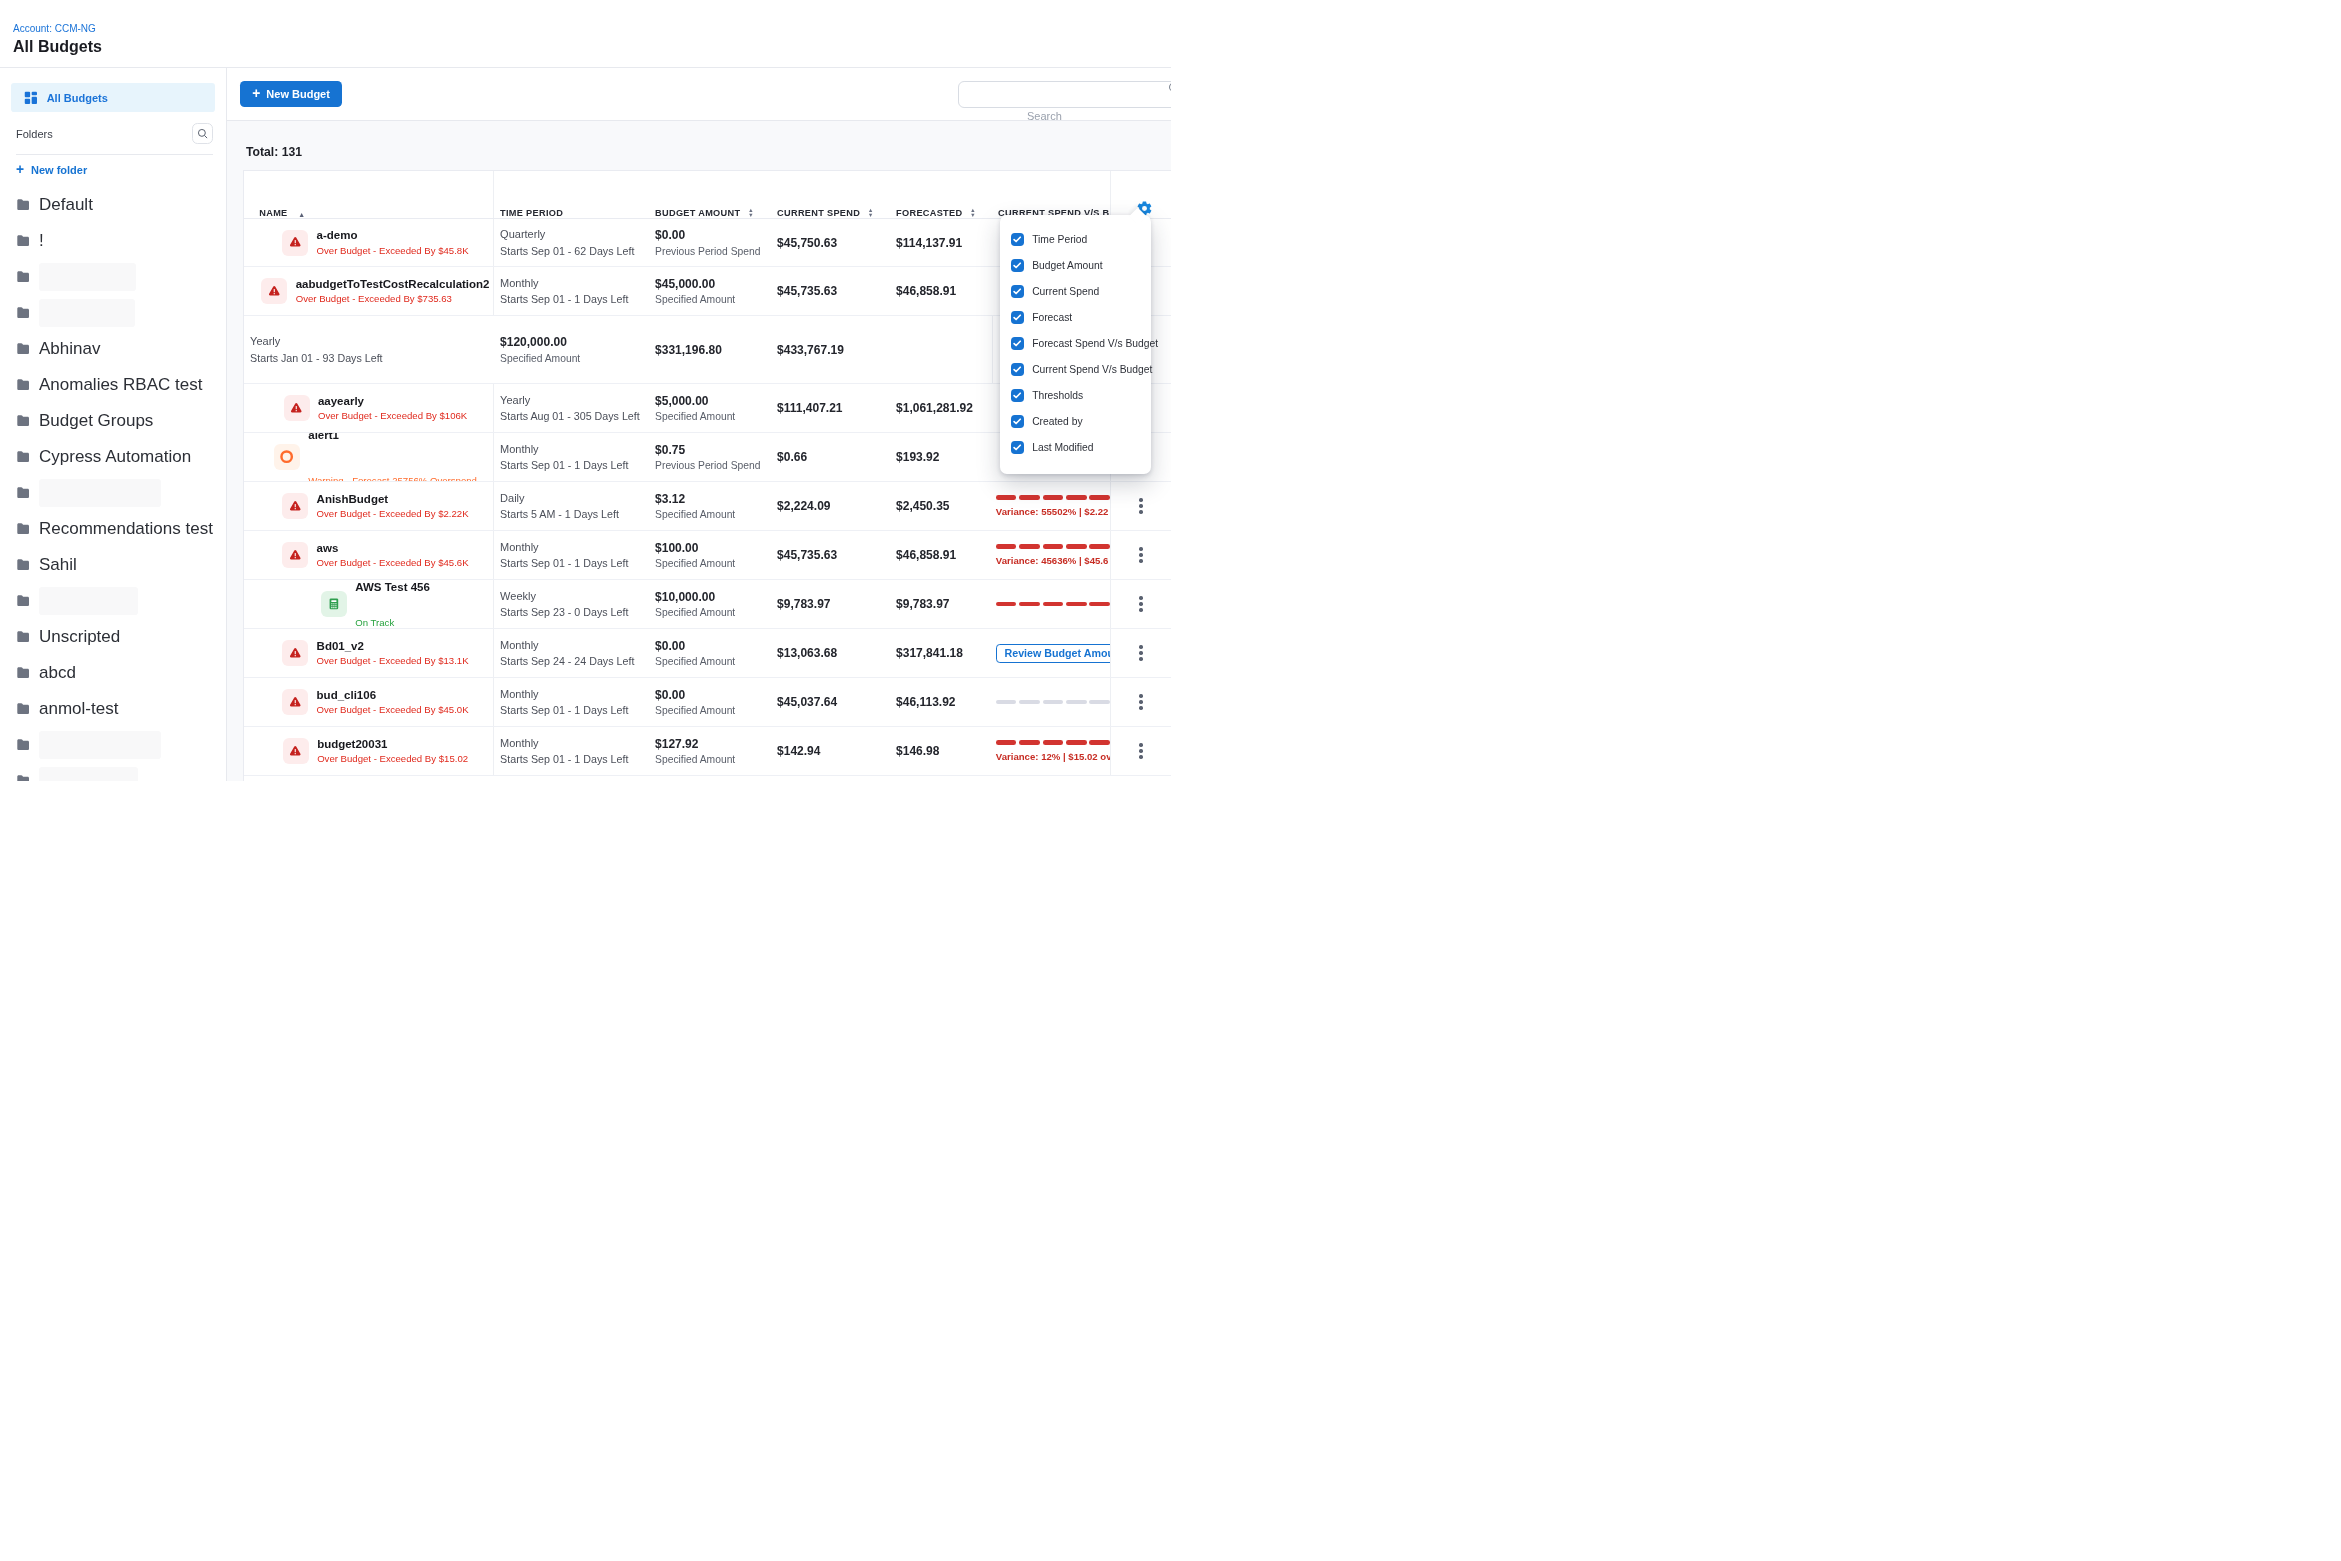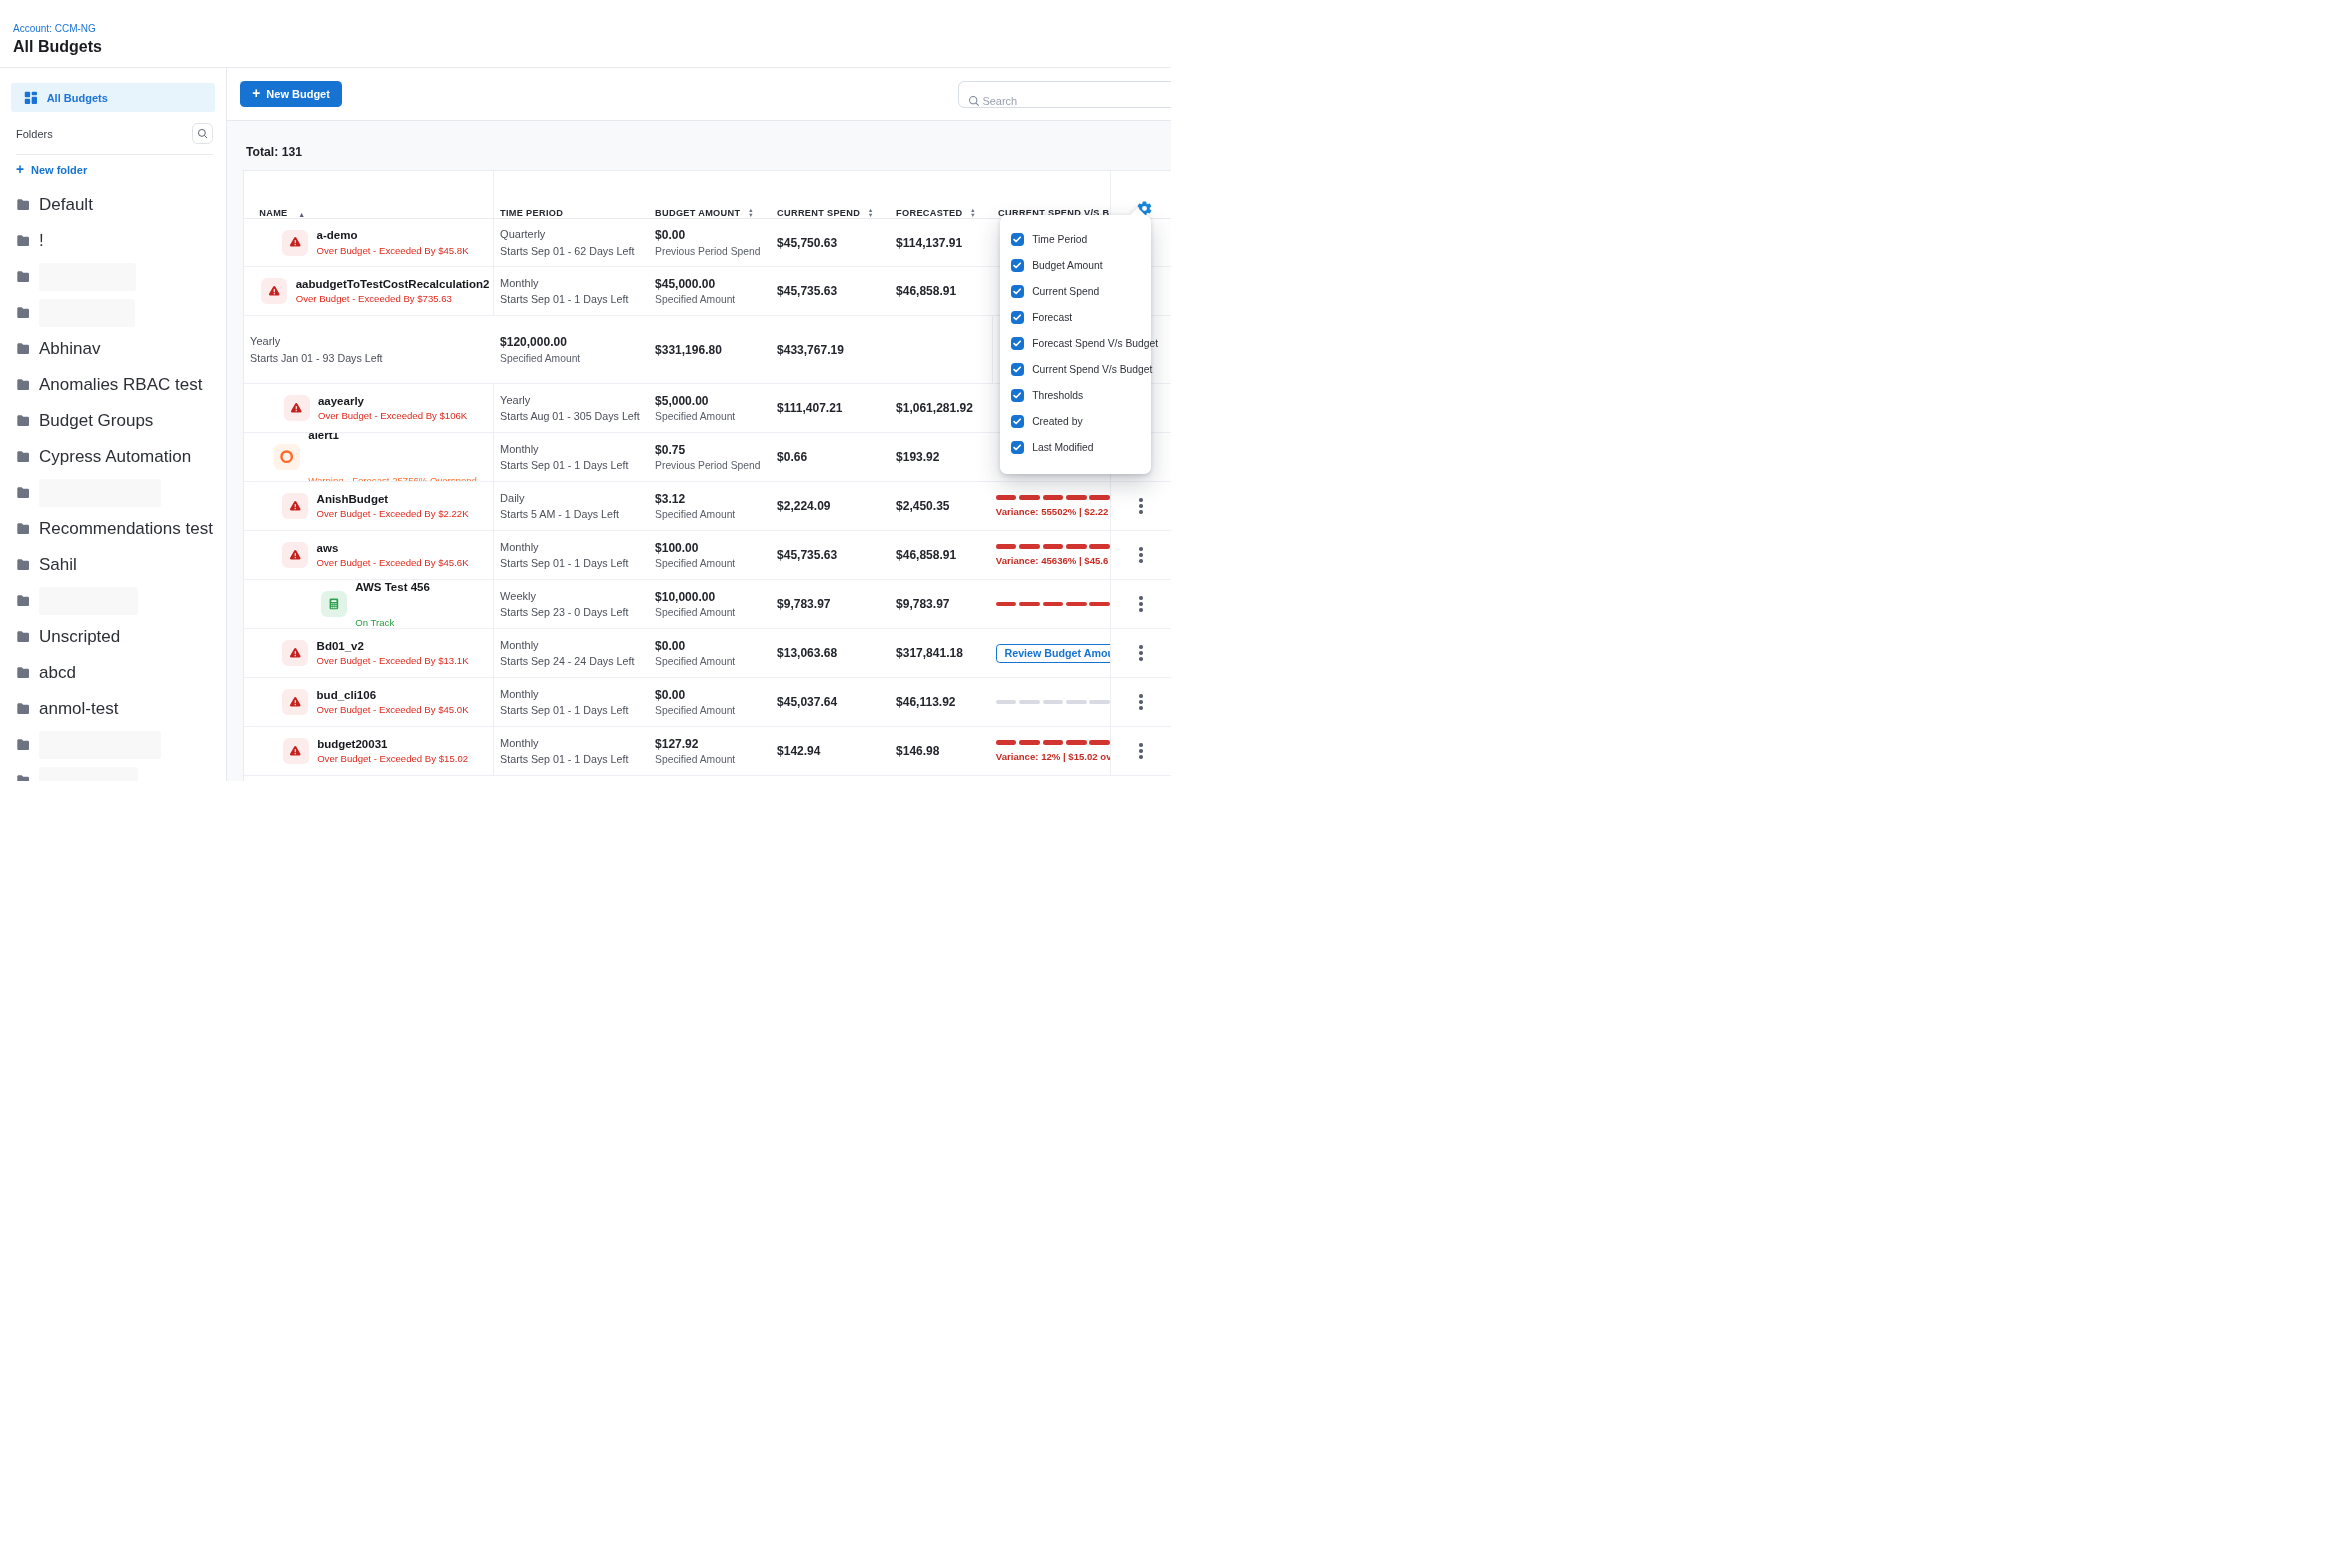--- a/index.html
+++ b/index.html
@@ -30,21 +30,21 @@
   .folder-ic { flex:none; display:flex; }
   .folder-label { font-size:17px; color:#2c2f36; white-space:nowrap; }
   .folder-redacted { height:27.6px; border-radius:3.1px; background:#f8f8f9; }
 
   
   .new-budget-btn { position:absolute; left:240px; top:81px; height:26px; padding:0 12.2px; background:#1673d2; border:none;
     border-radius:4.6px; color:#fff; display:flex; align-items:center; gap:6.1px; cursor:pointer; }
   .new-budget-btn .plus { font-size:13.8px; font-weight:bold; line-height:12.2px; }
   .new-budget-label { font-size:11px; font-weight:bold;text-align:center; }
   .search { position:absolute; left:958px; top:81px; width:223px; height:27px; border:0.8px solid #d8dce3; border-radius:6.1px;
-    background:#fff; display:flex; align-items:flex-end; padding-left:9.2px; gap:2px; }
+    background:#fff; display:flex; align-items:flex-end; padding-left:9.2px; gap:16px;flex-direction:column; }
   .search input { border:none; outline:none; font-size:11px; color:#333; width:153px; background:transparent; }
   .search input::placeholder { color:#9aa1ad; }
   .toolbar-div { position:absolute; top:120px; left:227px; right:0; height:0.8px; background:#e7e9ee; }
   .main-bg { position:absolute; top:121px; left:227px; right:0; bottom:0; background:#f8f9fb; }
 
   .total { position:absolute; left:246px; top:145px; font-size:12.2px; font-weight:bold; color:#1d1f26; }
 
   
   .table { position:absolute; left:243px; top:170px; width:928px; bottom:0; background:#fff;
     border-top:0.8px solid #e9ebf1; border-left:0.8px solid #e9ebf1; }

